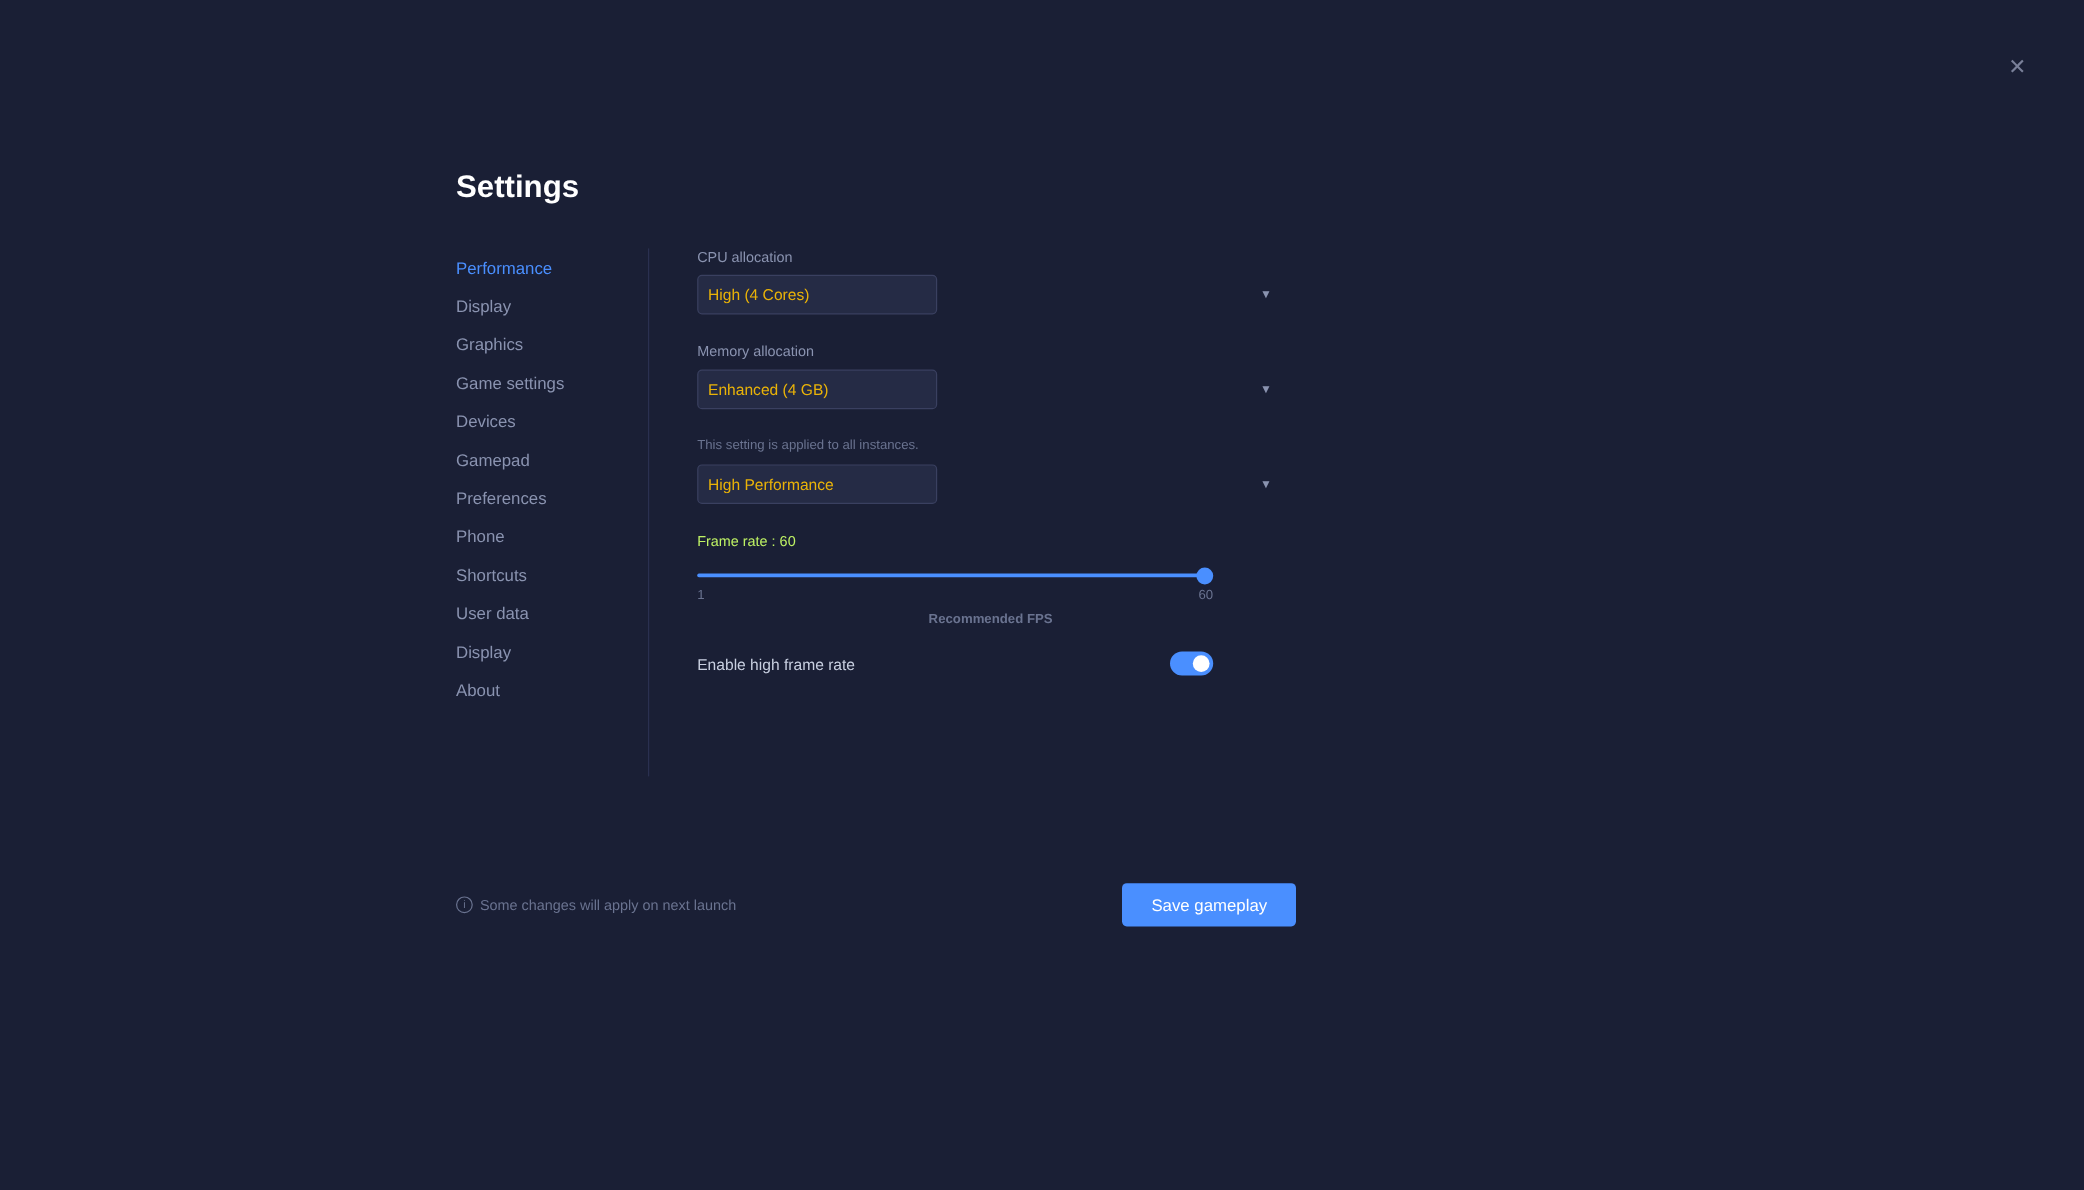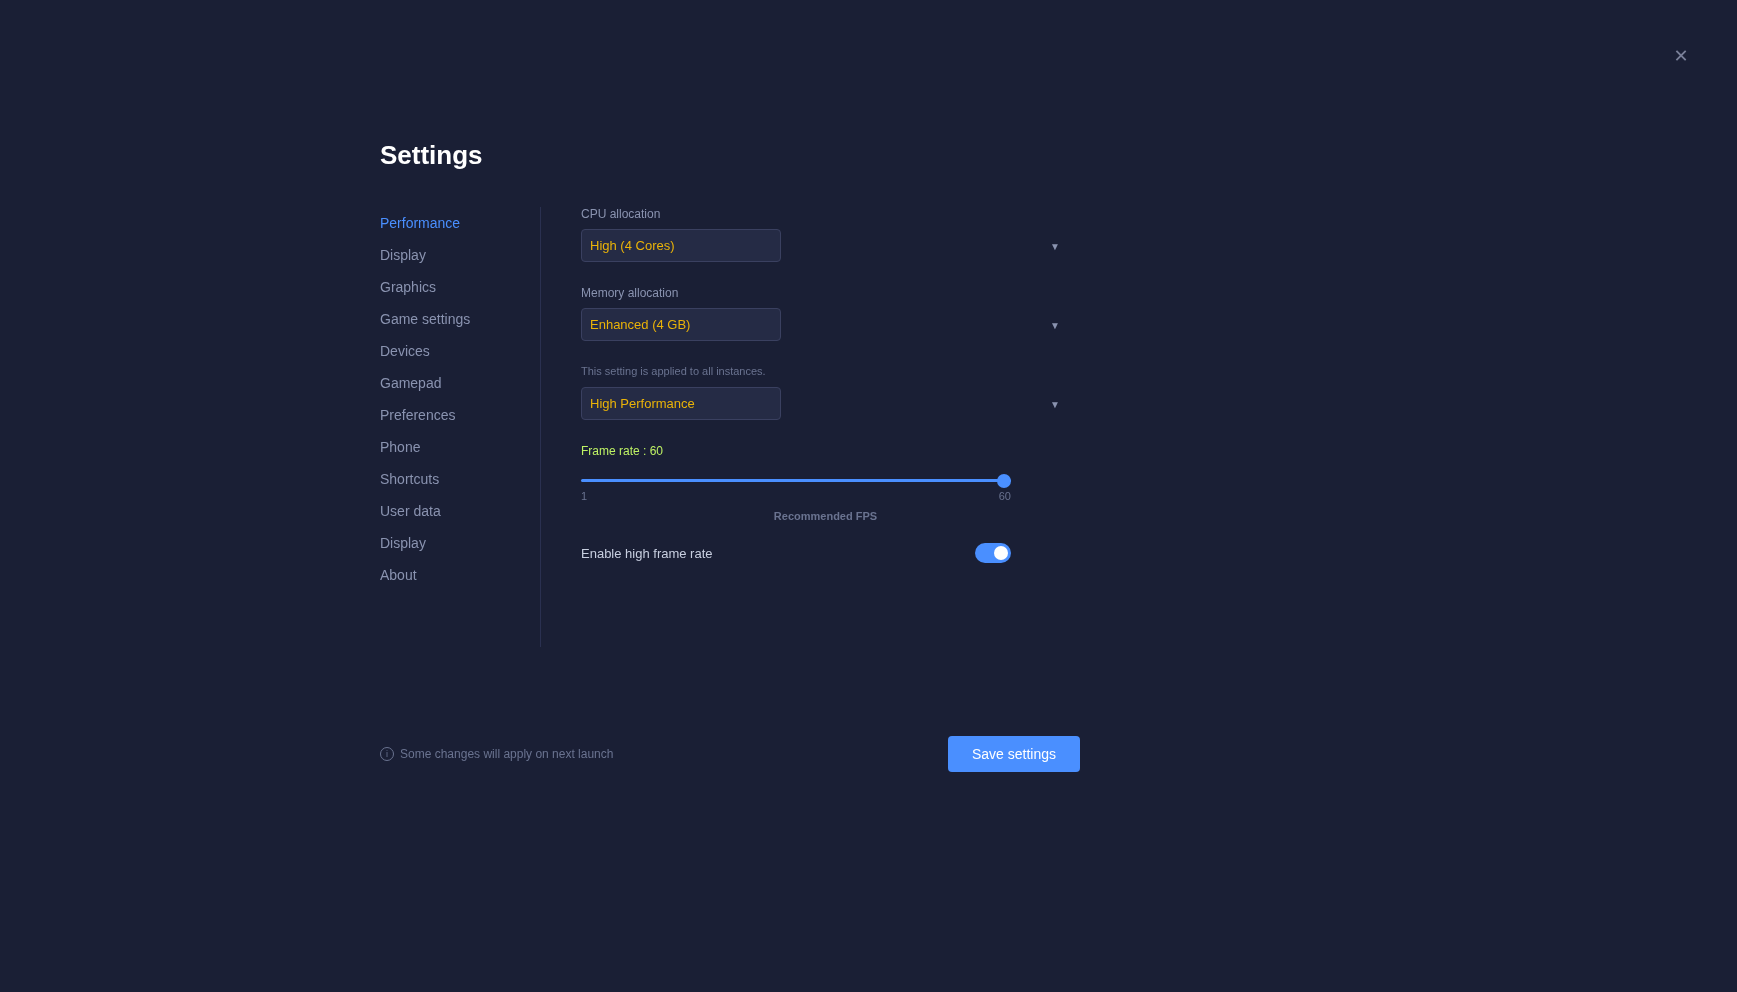--- a/index.html
+++ b/index.html
@@ -401,14 +401,14 @@
 
     </div>
   </div>
 </div>
 
 <div class="bottom-bar">
   <div class="next-launch-note">
     <span class="info-icon">i</span>
     <span>Some changes will apply on next launch</span>
   </div>
-  <button class="save-btn">Save settings</button>
+  <button class="save-btn">Save gameplay</button>
 </div>
 
 </body></html>

